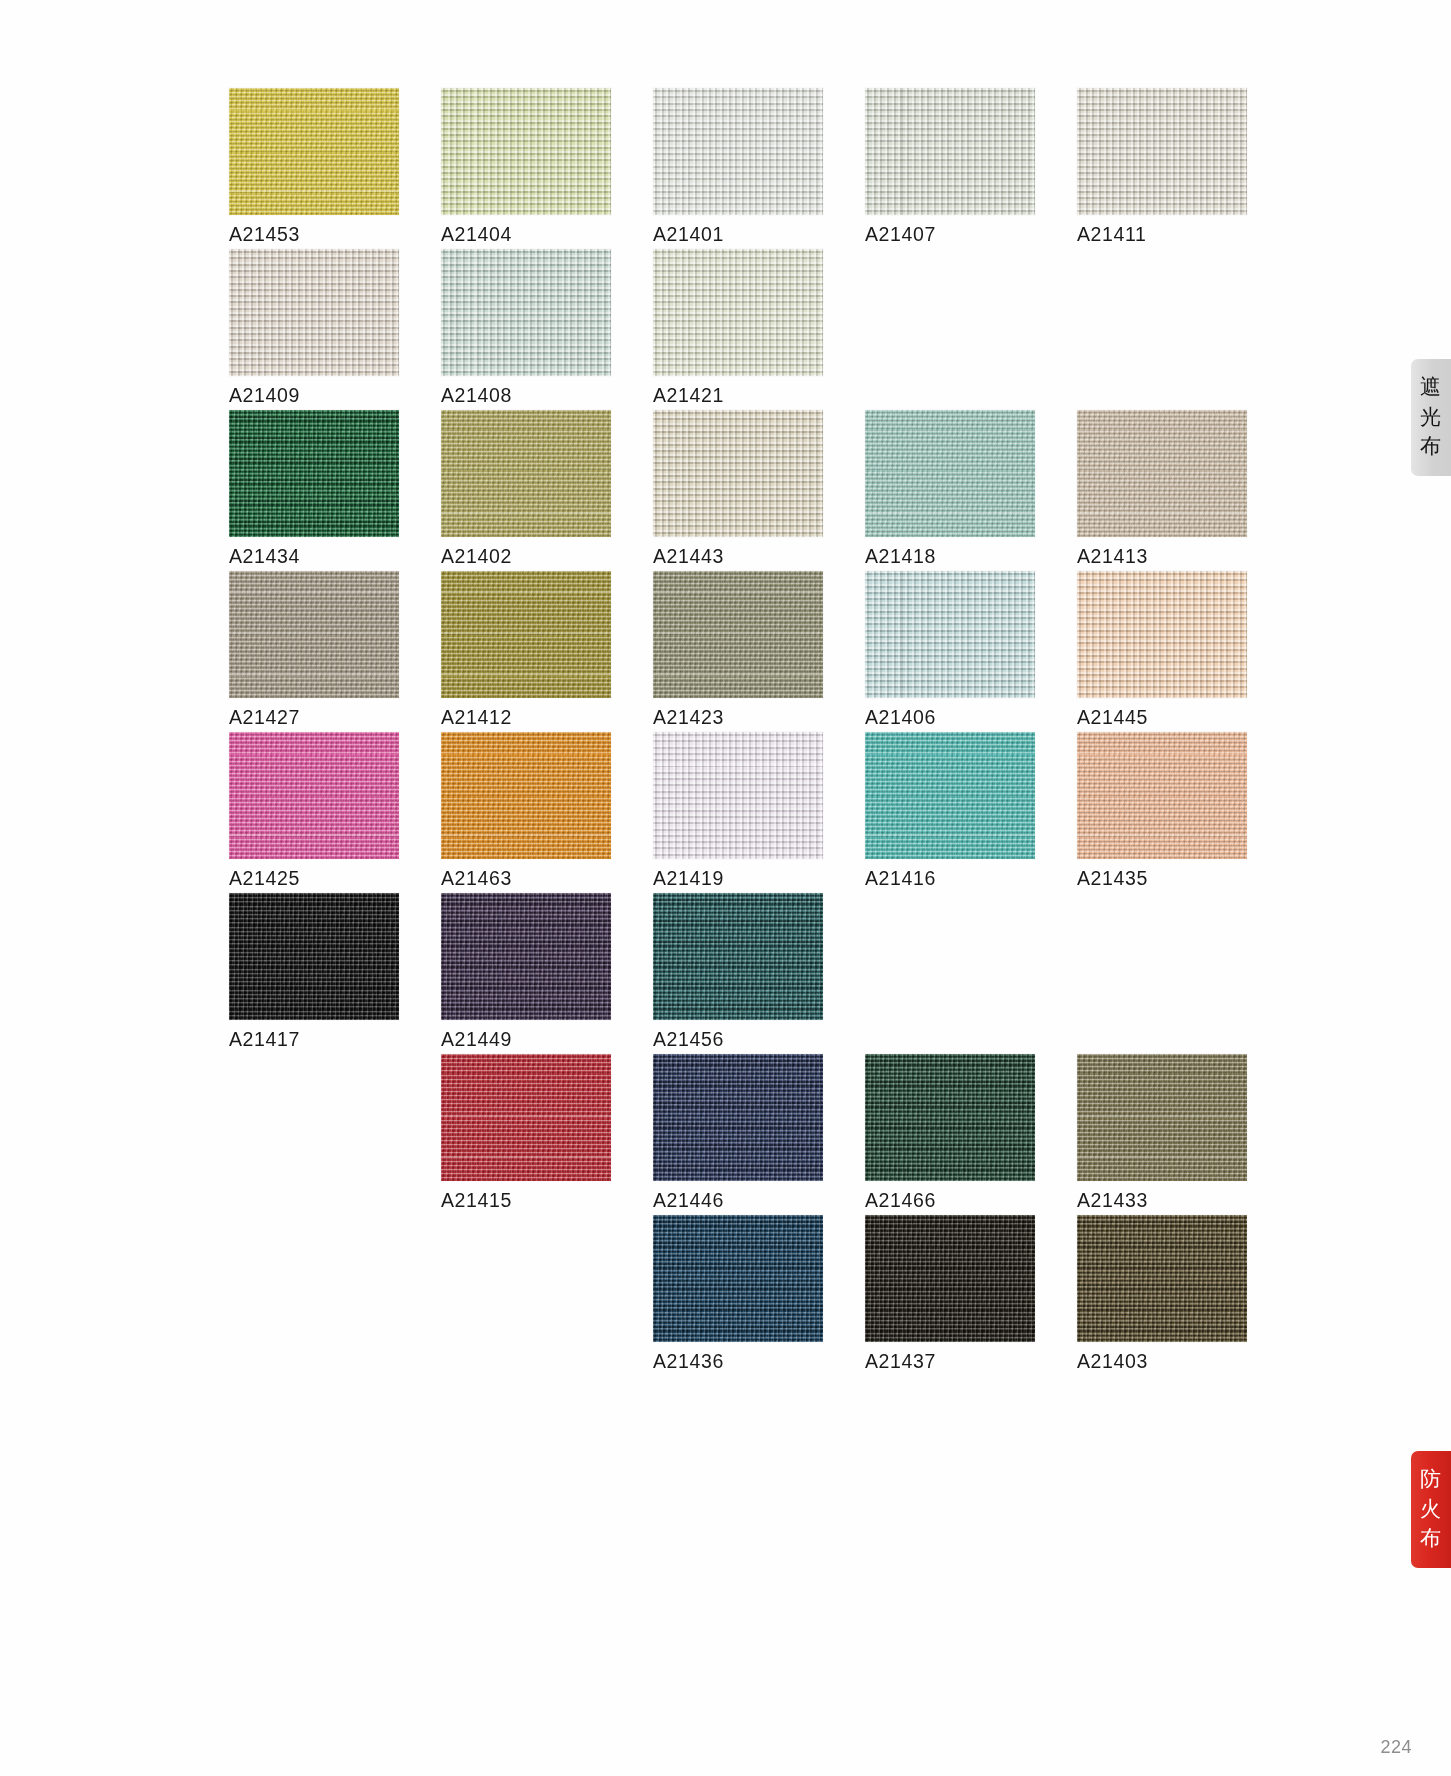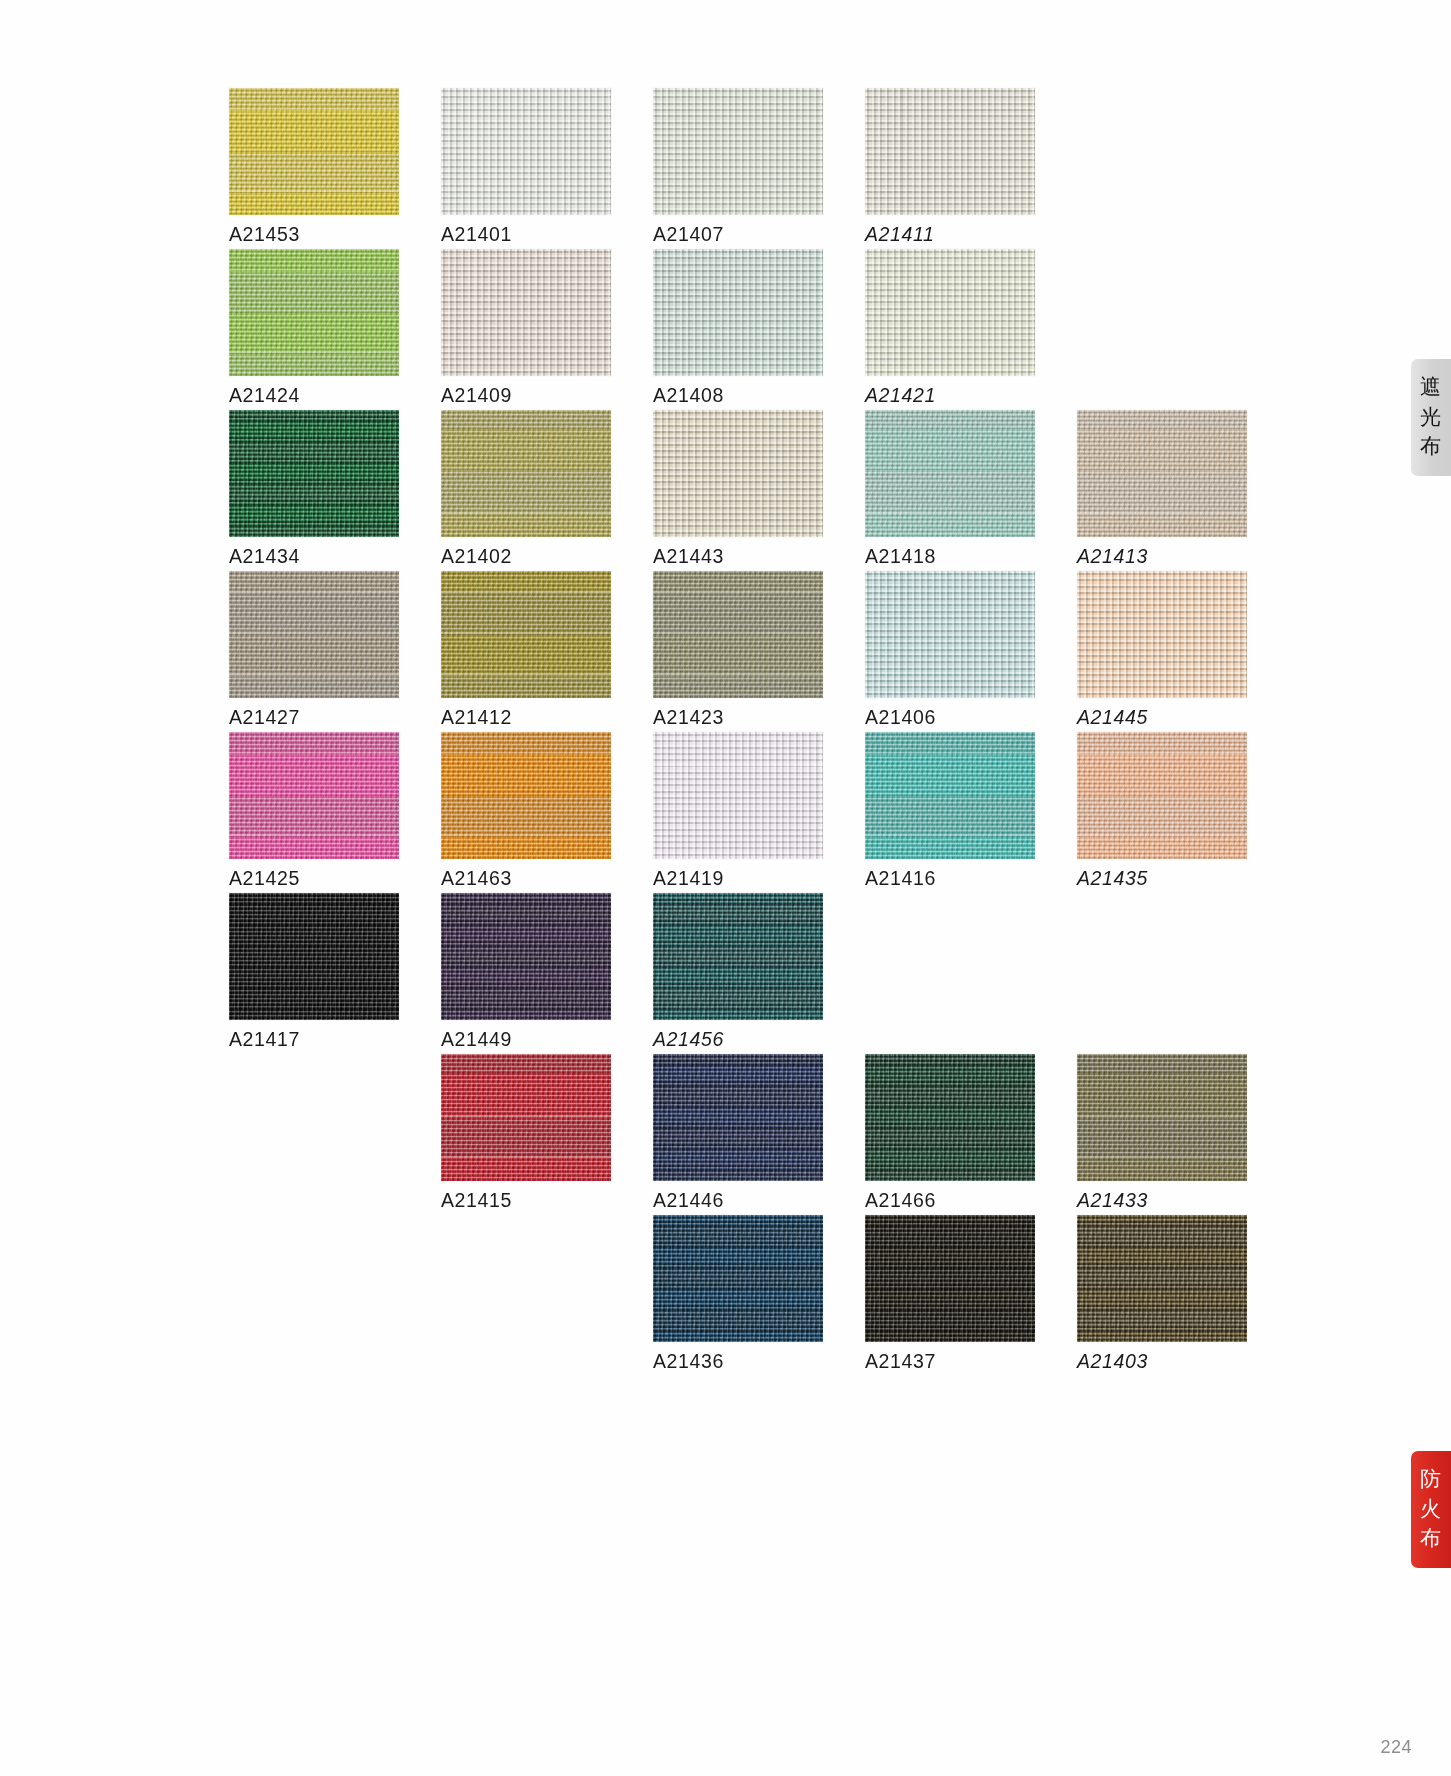--- a/index.html
+++ b/index.html
@@ -30,21 +30,21 @@
   }
   .row {
     display: flex;
     height: 161px;
   }
   .cell {
     width: 170px;
     margin-right: 42px;
     position: relative;
   }
-  .cell:last-child { margin-right: 8px; font-style: italic; }
+  .cell:last-child { margin-right: 8px; }
 
   .swatch {
     width: 170px;
     height: 127px;
     position: relative;
     overflow: hidden;
     background-repeat: repeat;
     box-shadow: 0 0 0 0.5px rgba(0,0,0,0.04);
   }
   
@@ -208,37 +208,37 @@
 
 <div id="page">
 
   <div id="grid">
       <div class="row">
         <div class="cell">
           <div class="swatch" style="background: rgb(216, 197, 63);"></div>
           <div class="code">A21453</div>
         </div>
         <div class="cell">
+          <div class="swatch coarse" style="background: rgb(213, 221, 166);"></div>
+          <div class="code">A21404</div>
+        </div>
+        <div class="cell">
           <div class="swatch coarse" style="background: rgb(226, 228, 221);"></div>
           <div class="code">A21401</div>
         </div>
         <div class="cell">
           <div class="swatch coarse" style="background: rgb(216, 222, 208);"></div>
           <div class="code">A21407</div>
         </div>
         <div class="cell">
           <div class="swatch coarse" style="background: rgb(222, 219, 205);"></div>
           <div class="code">A21411</div>
         </div>
       </div>
       <div class="row">
-        <div class="cell">
-          <div class="swatch" style="background: rgb(150, 196, 85);"></div>
-          <div class="code">A21424</div>
-        </div>
         <div class="cell">
           <div class="swatch coarse" style="background: rgb(222, 212, 199);"></div>
           <div class="code">A21409</div>
         </div>
         <div class="cell">
           <div class="swatch coarse" style="background: rgb(197, 216, 207);"></div>
           <div class="code">A21408</div>
         </div>
         <div class="cell">
           <div class="swatch coarse" style="background: rgb(223, 226, 204);"></div>

